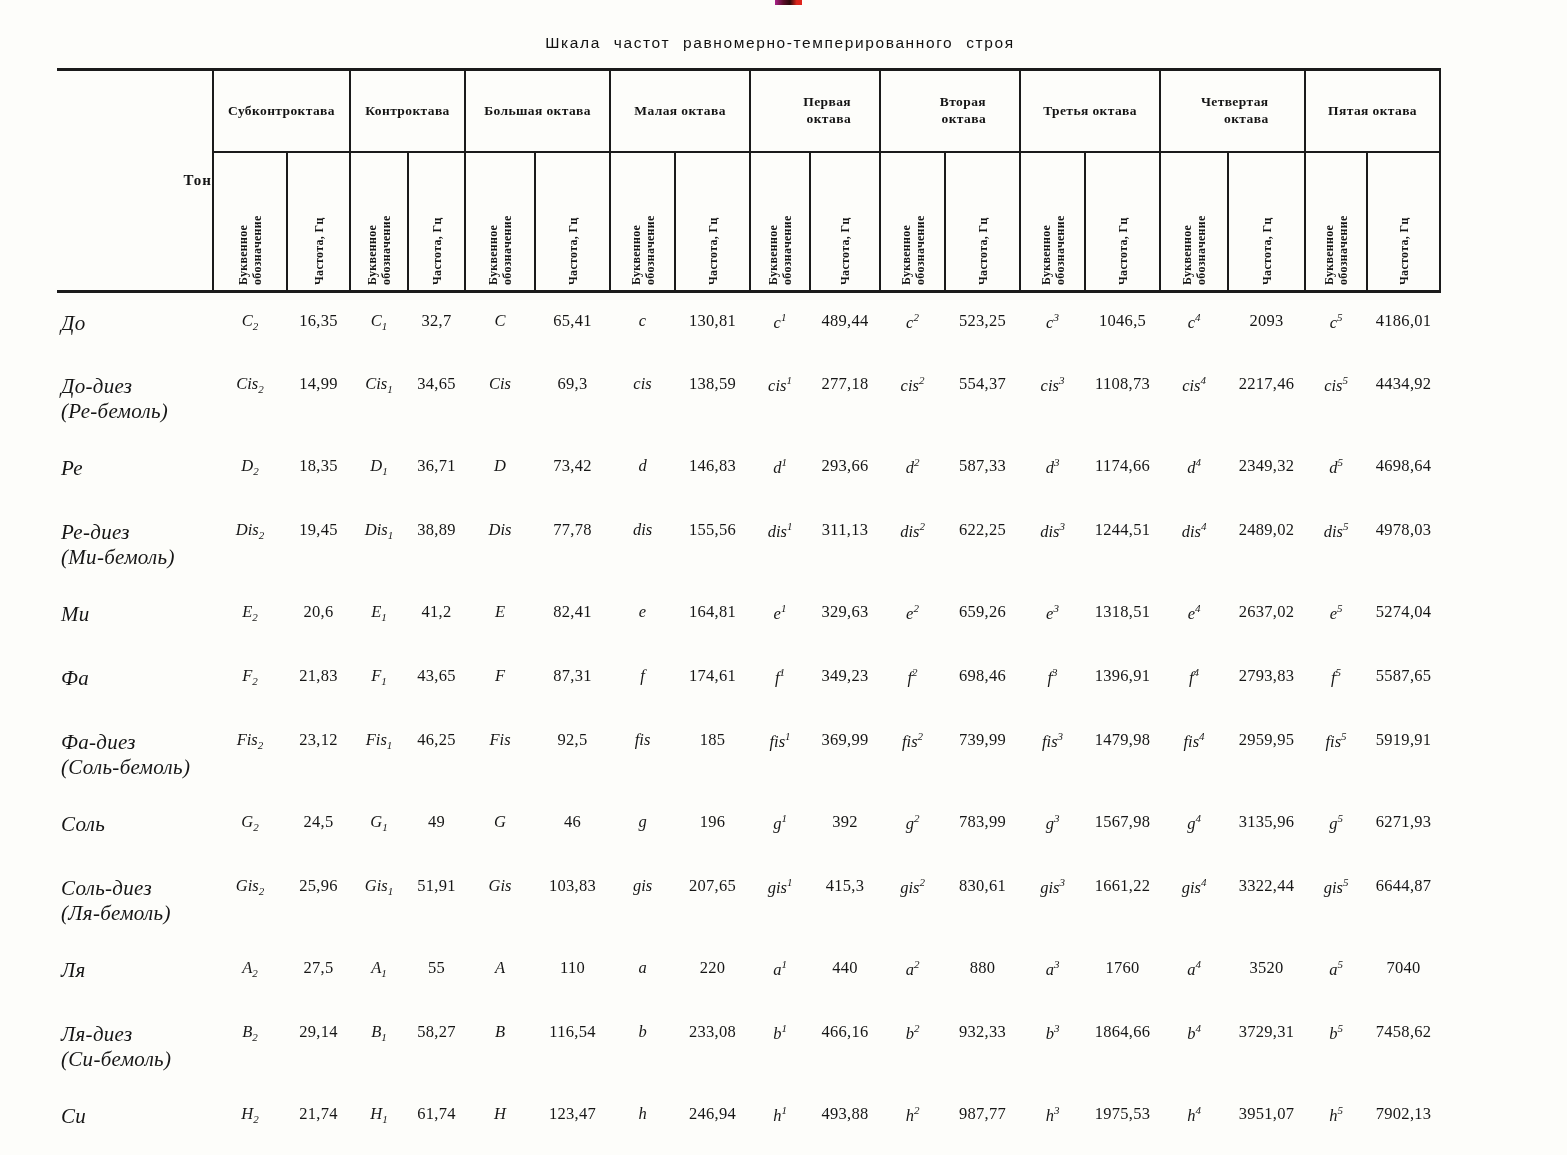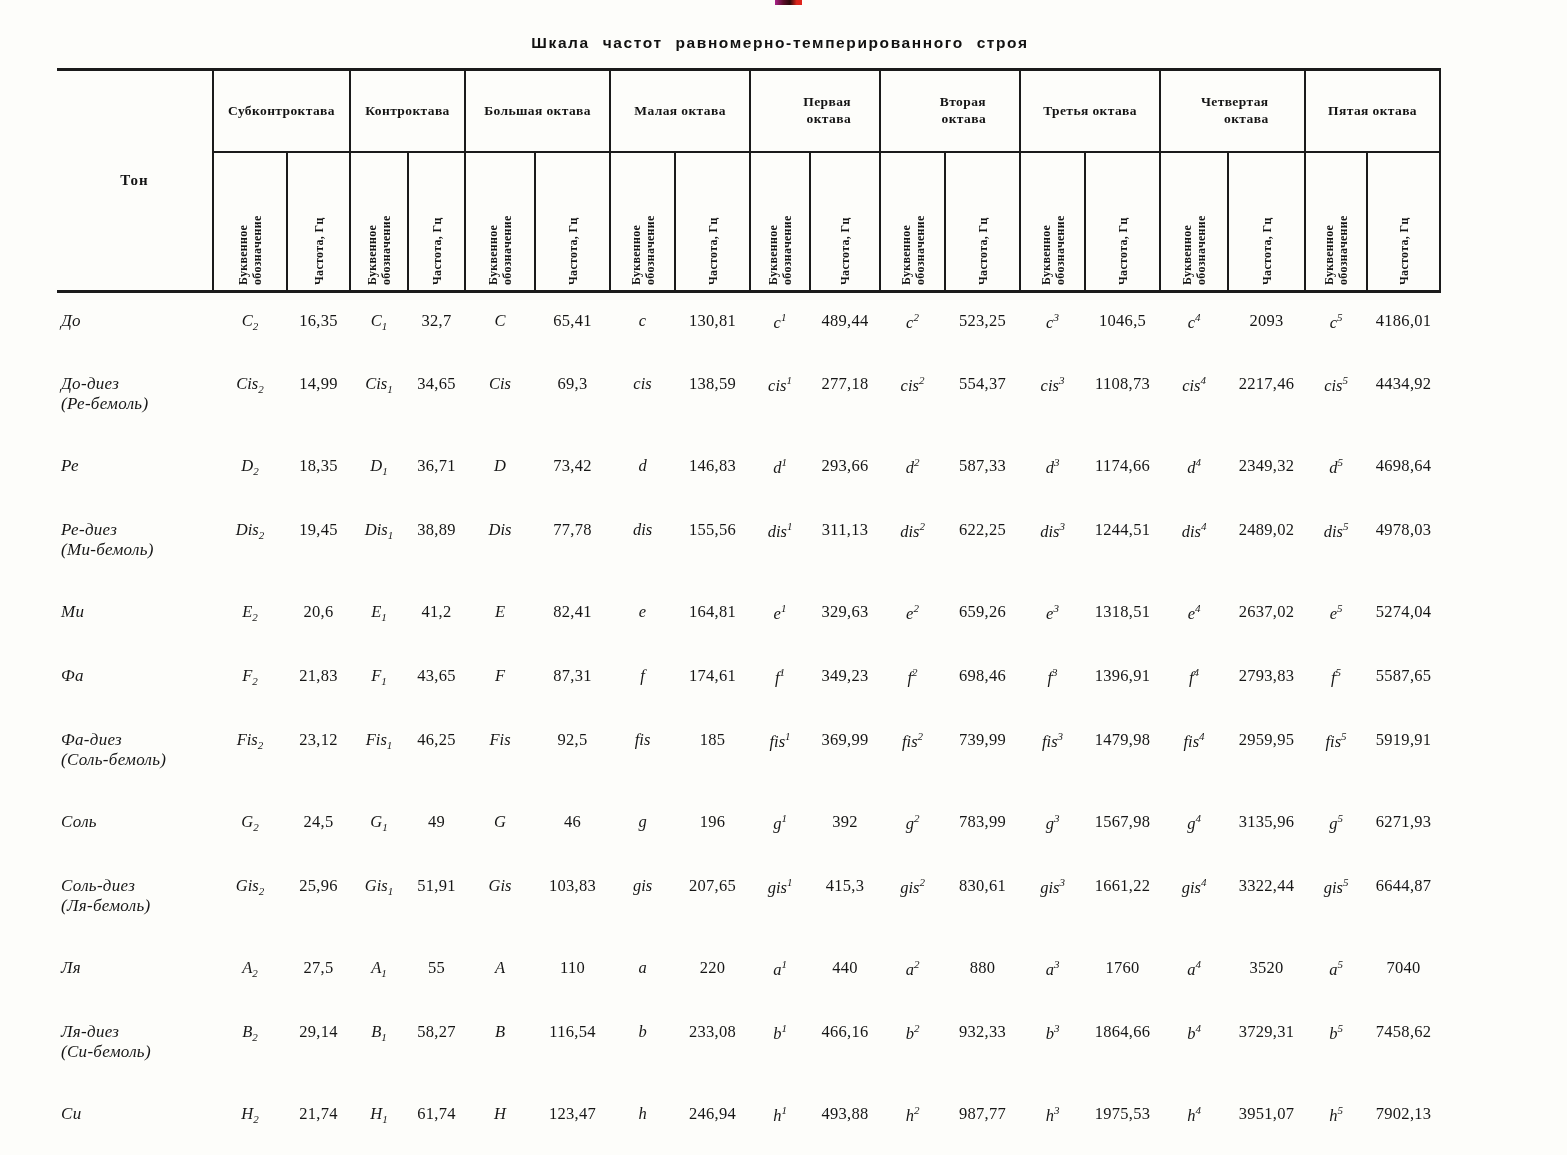--- a/index.html
+++ b/index.html
@@ -8,35 +8,35 @@
     background:#fdfdfa;color:#161616;
     font-family:"Liberation Serif", serif;
   }
   .top-mark{
     position:absolute;left:775px;top:0;width:27px;height:5px;
     background:linear-gradient(90deg,#a9238a 0%,#5c0d2a 30%,#2a070a 55%,#d8251b 80%,#e0241c 100%);
   }
   .title{
     position:absolute;top:34px;left:0;width:1560px;text-align:center;
     font-family:"Liberation Sans", sans-serif;
-    font-weight:bold;font-size:15.5px;letter-spacing:1.6px;word-spacing:7px;
+    font-weight:normal;font-size:15.5px;letter-spacing:1.6px;word-spacing:7px;
     color:#121212;
   }
   table.freq{
     position:absolute;left:57px;top:68px;width:1383px;
     border-collapse:collapse;table-layout:fixed;
     border-top:3px solid #1b1b1b;
   }
   thead th{
     padding:0;font-weight:bold;color:#141414;
     font-family:"Liberation Serif", serif;
   }
   th.tone-head{
     border-right:2px solid #1b1b1b;
-    font-size:15px;letter-spacing:1px;vertical-align:middle;text-align:center;
+    font-size:15px;letter-spacing:1px;vertical-align:middle;text-align:right;
   }
   th.octname{
     border-left:2px solid #1b1b1b;border-right:2px solid #1b1b1b;
     border-bottom:2px solid #1b1b1b;
     height:80px;font-size:13.5px;line-height:1.25;vertical-align:middle;text-align:center;
     letter-spacing:0.4px;
   }
   th.octname .lbl{display:inline-block;}
   th.octname .lbl.wrap{max-width:72px;text-align:right;}
   tr.subrow th{
@@ -56,21 +56,21 @@
   }
   thead{border-bottom:3px solid #1b1b1b;}
   tbody td{
     vertical-align:top;padding-top:18px;border:none;
     font-size:16.5px;
   }
   tbody tr.single{height:64px;}
   tbody tr.double{height:82px;}
   td.tone-cell{
     font-style:italic;text-align:left;padding-left:4px;
-    font-size:17px;line-height:1.2;letter-spacing:0.3px;
+    font-size:21px;line-height:1.2;letter-spacing:0.3px;
   }
   td.note-cell{font-style:italic;text-align:center;}
   td.freq-cell{text-align:center;letter-spacing:0.3px;}
   td.note-cell sub{font-size:11px;font-style:italic;}
   td.note-cell sup{font-size:11px;font-style:italic;}
 </style>
 </head>
 <body>
 
 <div class="top-mark"></div>

